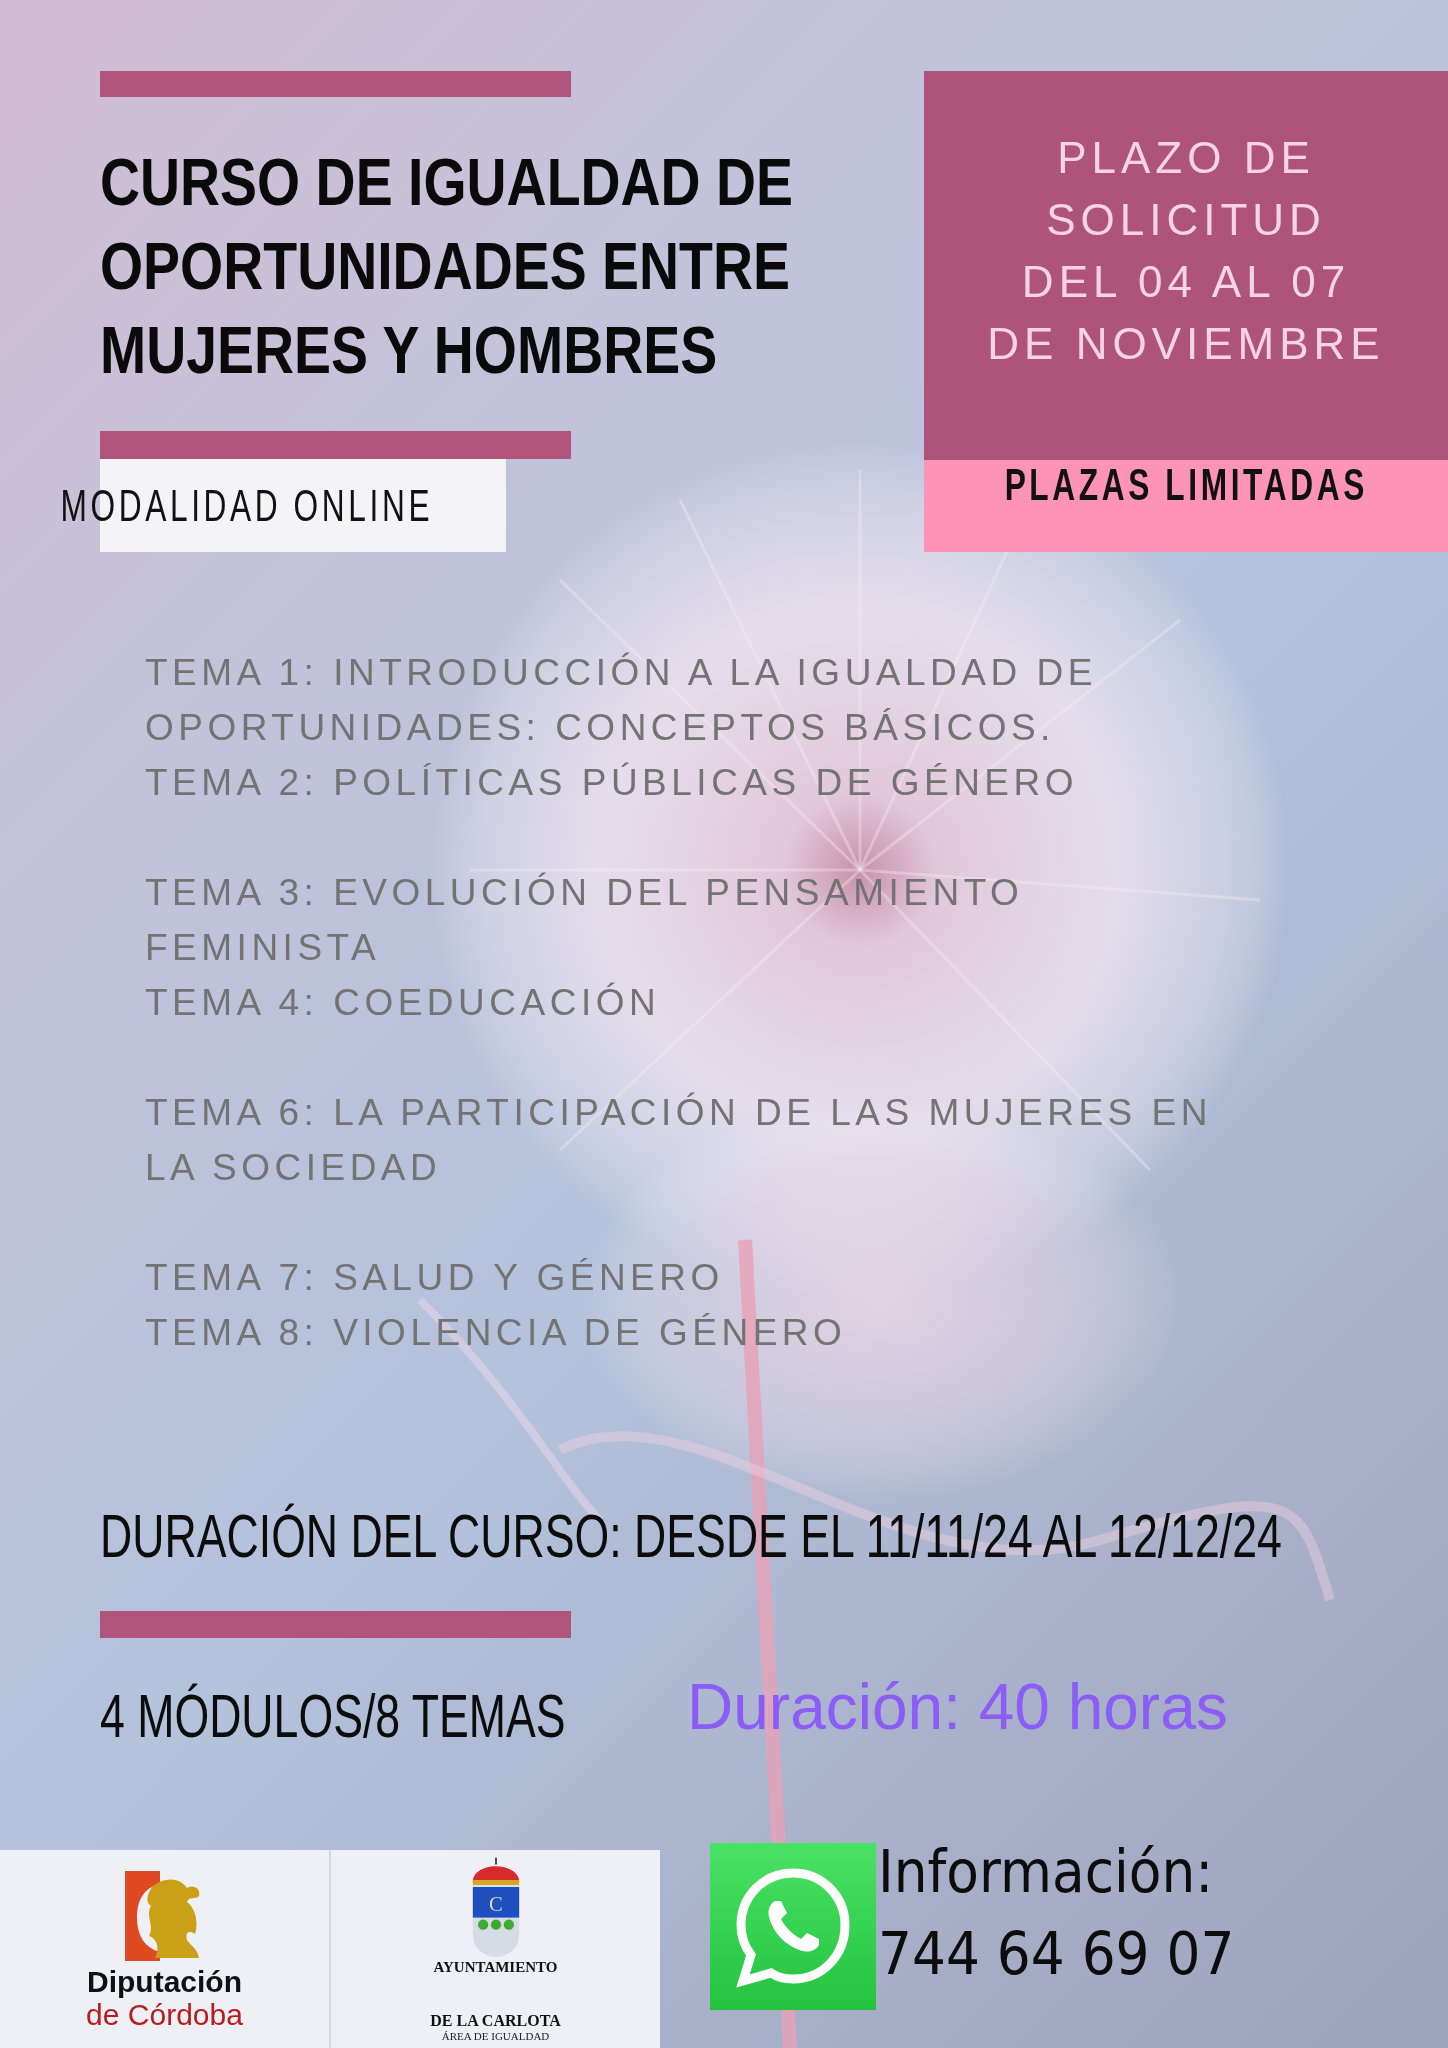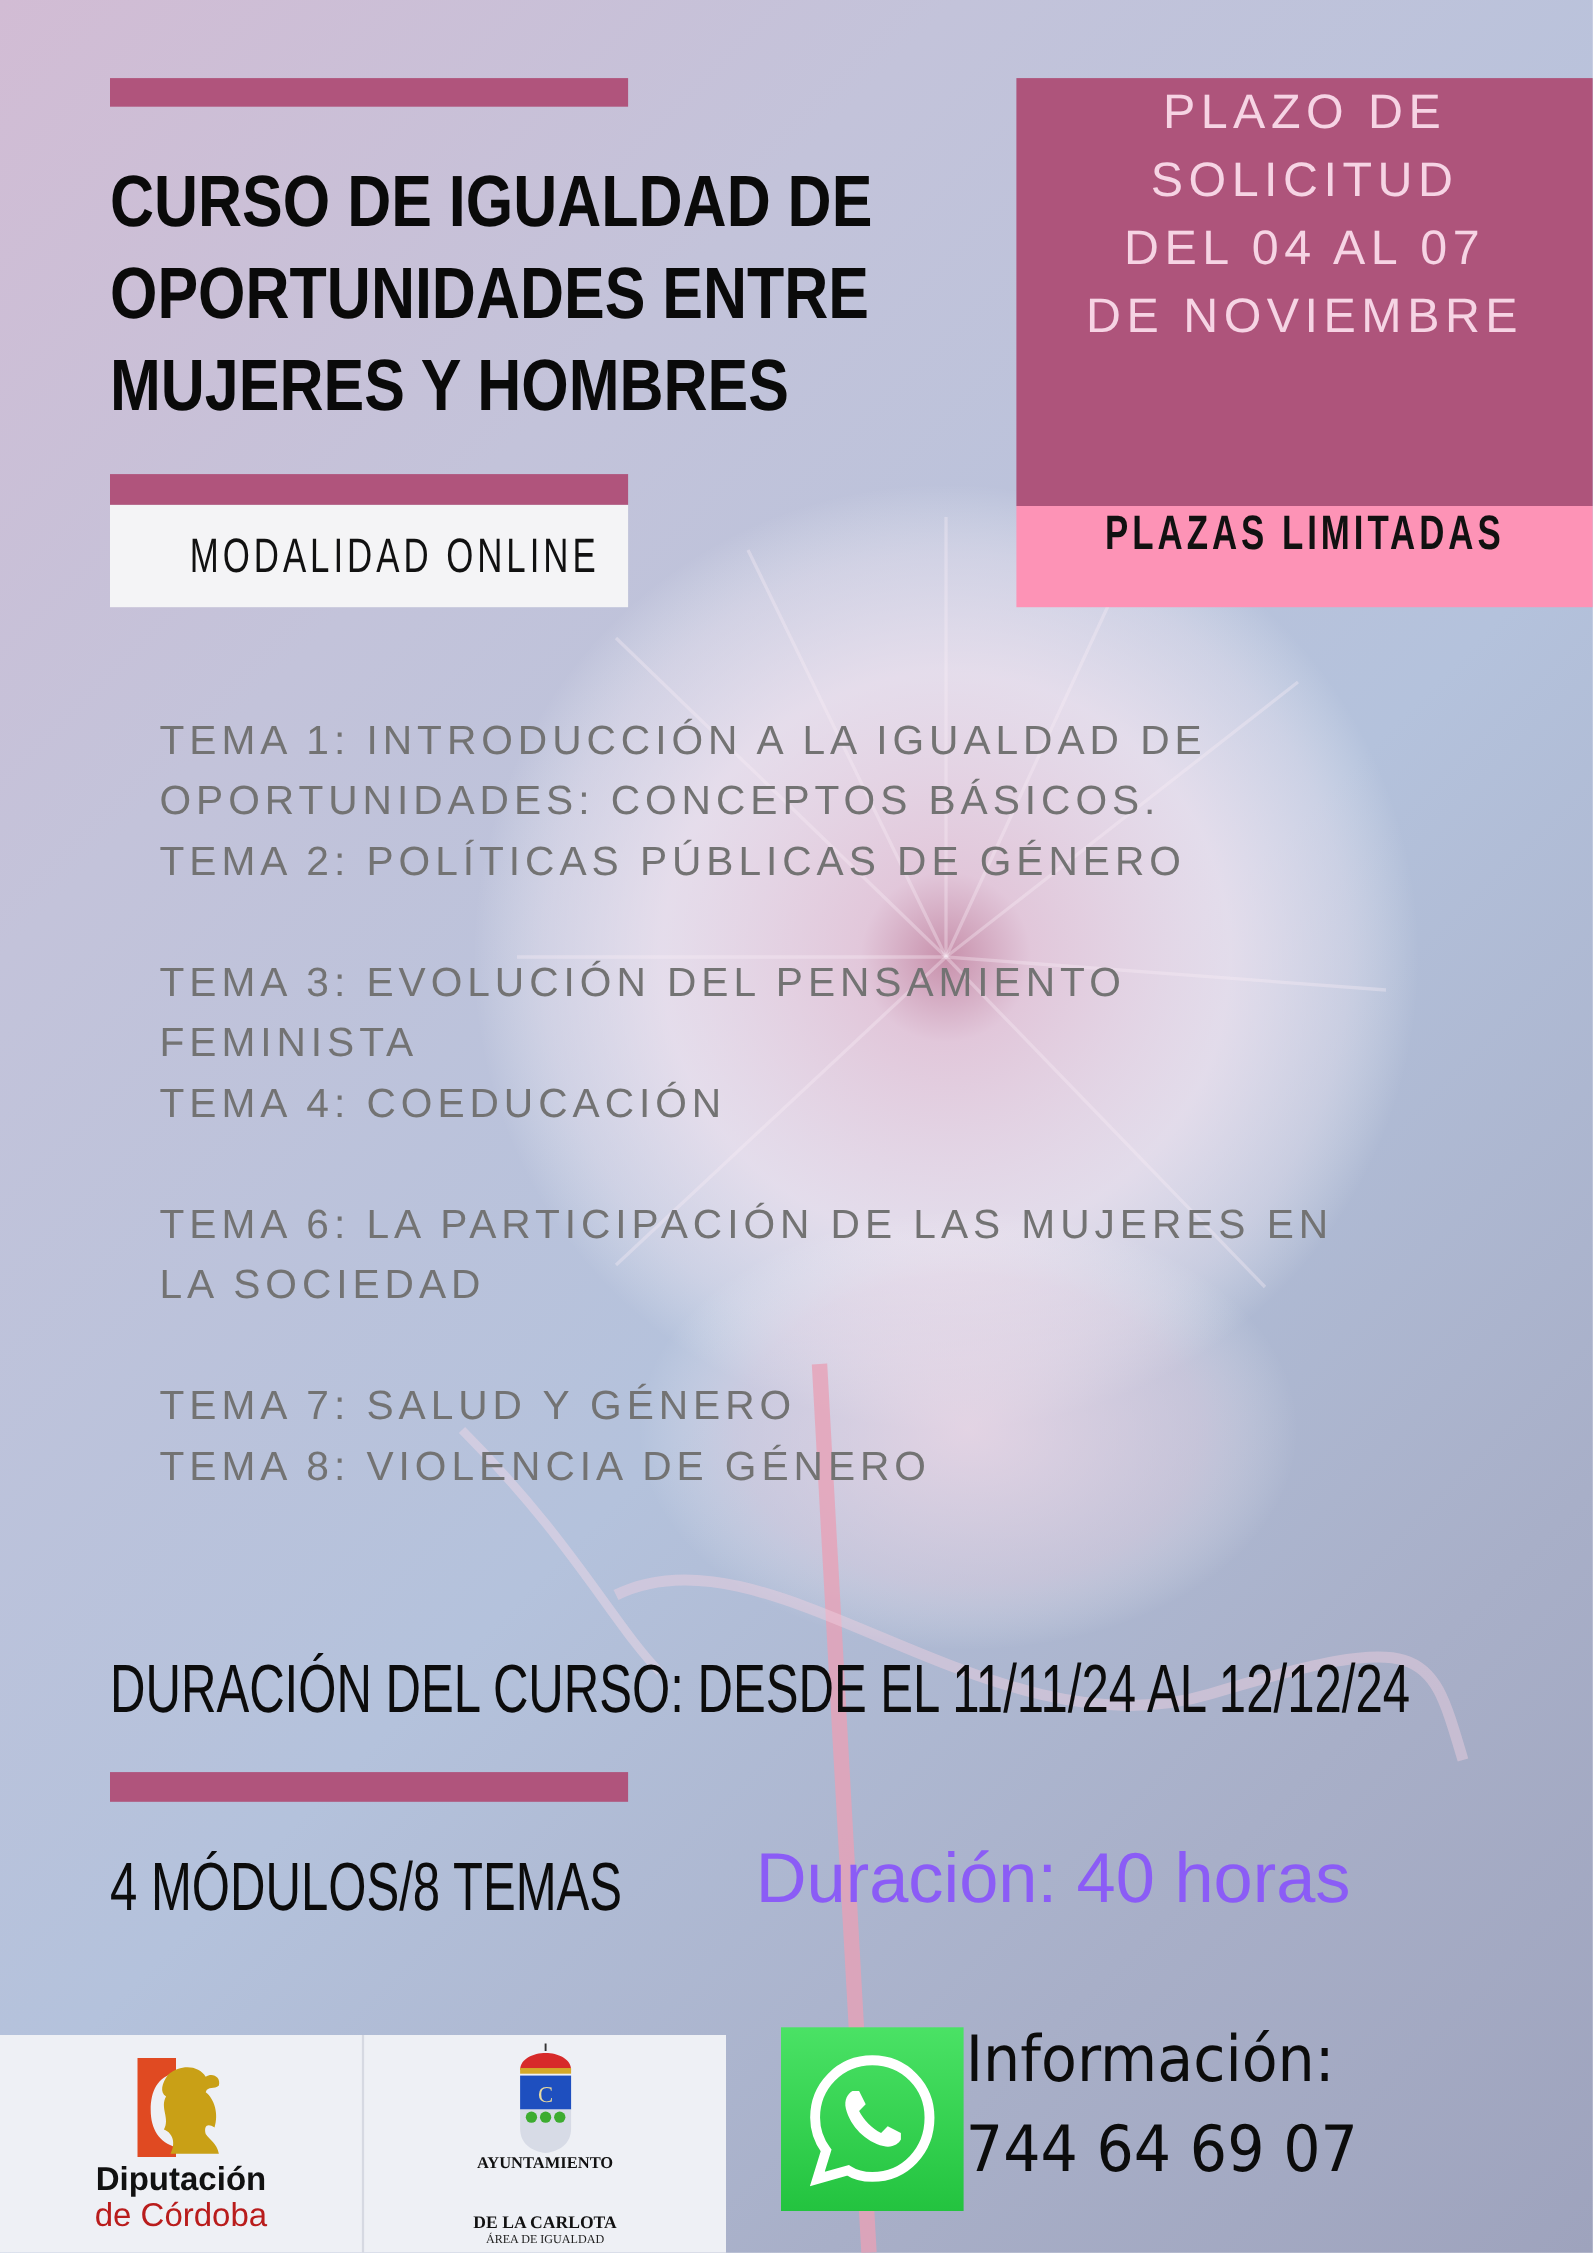--- a/index.html
+++ b/index.html
@@ -20,31 +20,31 @@
   .title {
     left: 100px; top: 140px; width: 760px;
     font-family: "Liberation Sans", sans-serif;
     font-weight: bold; font-size: 66px; line-height: 84px;
     color: #0a0a0a; transform: scaleX(0.84); transform-origin: left top;
     letter-spacing: 0px; white-space: nowrap;
   }
   .title div { display: block; }
 
   .modalidad-box {
-    left: 100px; top: 459px; width: 471px; height: 93px;
-    background: #f4f4f6; display: flex; align-items: center; justify-content: flex-start;
+    left: 100px; top: 459px; width: 406px; height: 93px;
+    background: #f4f4f6; display: flex; align-items: center; justify-content: flex-end;
   }
   .modalidad-box span {
     font-size: 44px; color: #111; letter-spacing: 5px;
     transform: scaleX(0.72); display: inline-block; white-space: nowrap;
   }
 
   .plazo-box {
     left: 924px; top: 71px; width: 524px; height: 389px; background: #ae547b;
-    display: flex; flex-direction: column; align-items: center; justify-content: flex-start;
+    display: flex; flex-direction: column; align-items: center; justify-content: center;
     padding-bottom: 30px;
   }
   .plazo-box div {
     color: #f6d4e4; font-size: 44px; line-height: 62px; letter-spacing: 5px; white-space: nowrap;
   }
   .plazas-box {
     left: 924px; top: 460px; width: 524px; height: 92px; background: #fd93b6;
     display: flex; align-items: flex-start; justify-content: center;
   }
   .plazas-box span {

